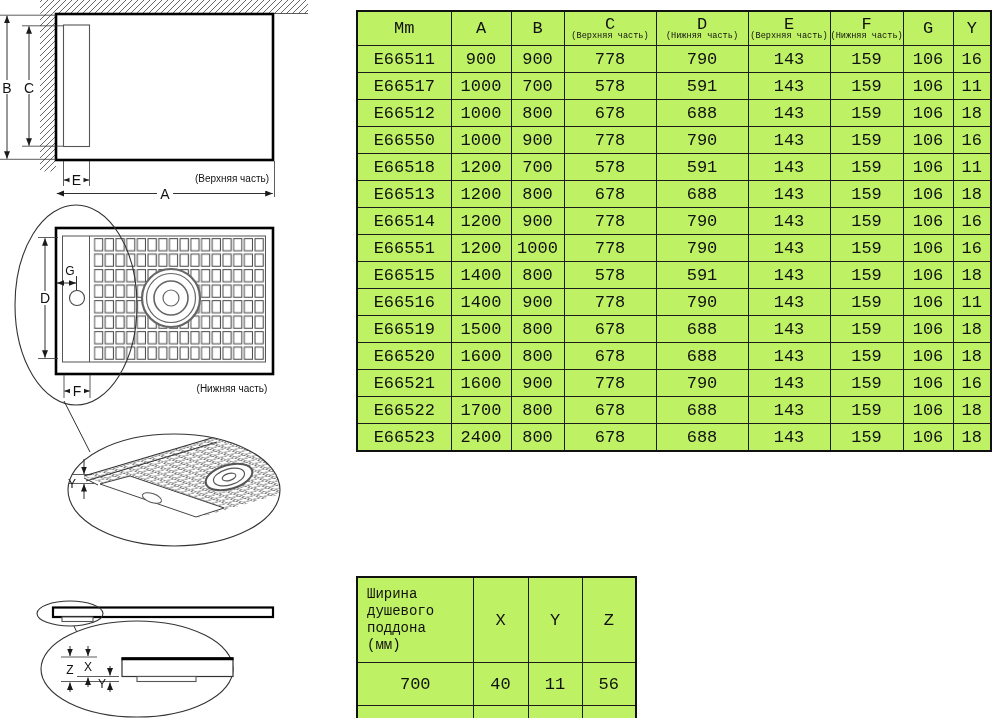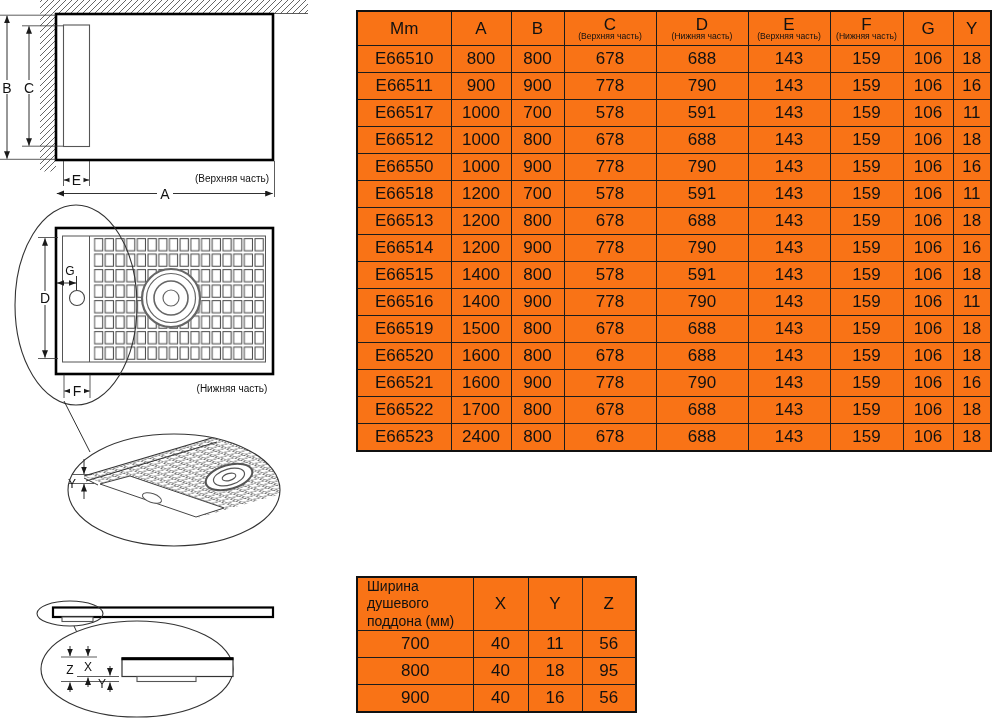--- a/index.html
+++ b/index.html
@@ -1,27 +1,27 @@
 <!DOCTYPE html>
 <html><head>
 <meta charset="utf-8">
 <style>
   html,body{margin:0;padding:0;background:#fff;}
   body{width:1000px;height:718px;position:relative;font-family:"Liberation Sans",sans-serif;color:#111;}
-  table{border-collapse:collapse;table-layout:fixed;background:#f97316;}
+  table{border-collapse:collapse;table-layout:fixed;background:#bef264;font-family:Liberation Mono, monospace;}
   
   .main-table{position:absolute;left:356px;top:10px;width:634px;border:2px solid #111;}
   .main-table th,.main-table td{border:1.5px solid #1c1c1c;text-align:center;vertical-align:middle;padding:0;font-weight:normal;}
   .main-table thead th{height:33px;font-size:17px;line-height:1.05;}
   .main-table td{height:26px;font-size:17px;}
   .sub{display:block;font-size:8.6px;white-space:nowrap;margin-top:-1px;}
   .sub:empty{display:none;}
   
   .spec-table{position:absolute;left:356px;top:576px;width:279px;border:2px solid #111;}
-  .spec-table th,.spec-table td{border:1.5px solid #1c1c1c;padding:0;font-weight:normal;vertical-align:middle;margin-top:10px;}
+  .spec-table th,.spec-table td{border:1.5px solid #1c1c1c;padding:8px;font-weight:normal;vertical-align:middle;margin-top:10px;}
   .spec-table thead th{height:52px;font-size:17px;text-align:center;}
   .spec-table thead th.wide{font-size:14px;text-align:left;padding-left:9px;line-height:1.22;}
   .spec-table td{height:26px;font-size:17px;text-align:center;}
   
   .diagrams{position:absolute;left:0;top:0;}
   svg text{font-family:"Liberation Sans",sans-serif;fill:#111;text-anchor:middle;dominant-baseline:central;}
   .dim{stroke:#1a1a1a;stroke-width:0.9;fill:none;}
   .ext{stroke:#333;stroke-width:0.8;fill:none;}
   .thick{stroke:#000;stroke-width:2.6;fill:#fff;}
   .thin{stroke:#555;stroke-width:1.1;fill:#fff;}
@@ -206,31 +206,20 @@
       <th><span>C</span><span class="sub">(Верхняя часть)</span></th>
       <th><span>D</span><span class="sub">(Нижняя часть)</span></th>
       <th><span>E</span><span class="sub">(Верхняя часть)</span></th>
       <th><span>F</span><span class="sub">(Нижняя часть)</span></th>
       <th><span>G</span></th>
       <th><span>Y</span></th>
     </tr>
   </thead>
   <tbody>
       <tr>
-        <td>E66510</td>
-        <td>800</td>
-        <td>800</td>
-        <td>678</td>
-        <td>688</td>
-        <td>143</td>
-        <td>159</td>
-        <td>106</td>
-        <td>18</td>
-      </tr>
-      <tr>
         <td>E66511</td>
         <td>900</td>
         <td>900</td>
         <td>778</td>
         <td>790</td>
         <td>143</td>
         <td>159</td>
         <td>106</td>
         <td>16</td>
       </tr>
@@ -286,20 +275,31 @@
         <td>688</td>
         <td>143</td>
         <td>159</td>
         <td>106</td>
         <td>18</td>
       </tr>
       <tr>
         <td>E66514</td>
         <td>1200</td>
         <td>900</td>
+        <td>778</td>
+        <td>790</td>
+        <td>143</td>
+        <td>159</td>
+        <td>106</td>
+        <td>16</td>
+      </tr>
+      <tr>
+        <td>E66551</td>
+        <td>1200</td>
+        <td>1000</td>
         <td>778</td>
         <td>790</td>
         <td>143</td>
         <td>159</td>
         <td>106</td>
         <td>16</td>
       </tr>
       <tr>
         <td>E66515</td>
         <td>1400</td>

